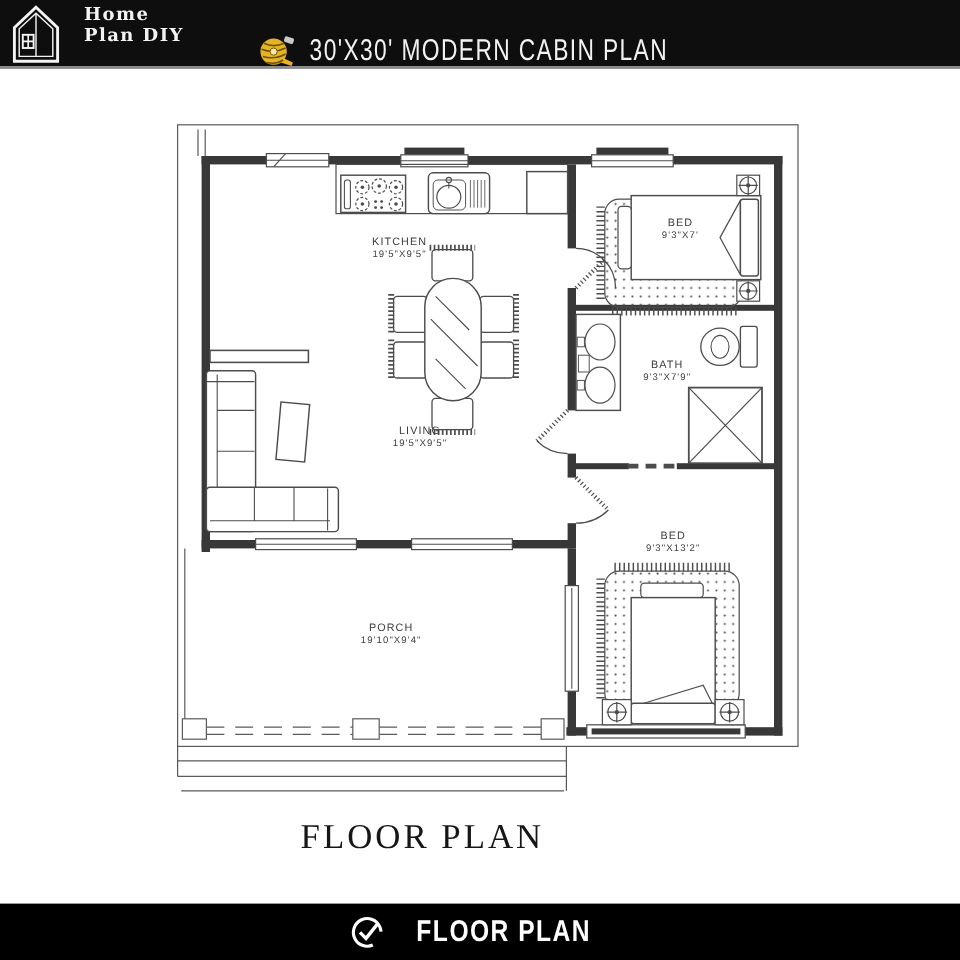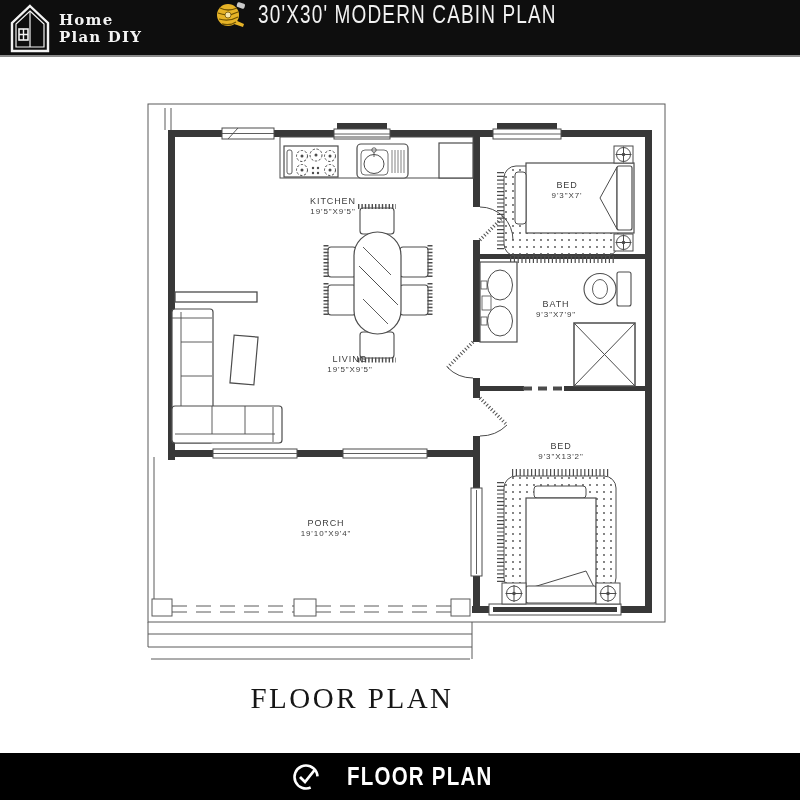--- a/index.html
+++ b/index.html
@@ -5,24 +5,24 @@
   html,body{margin:0;padding:0;}
   body{
     width:800px;height:800px;position:relative;background:#ffffff;
     font-family:"Liberation Sans",sans-serif;overflow:hidden;
   }
   
   .header{
     position:absolute;left:0;top:0;width:800px;height:57px;
     background:#0e0e0e;border-bottom:2px solid #8a8a8a;box-sizing:border-box;
   }
-  .logo{position:absolute;left:10px;top:4px;display:flex;align-items:center;gap:9px;}
+  .logo{position:absolute;left:10px;top:4px;display:flex;gap:20px;}
   .logo-text{color:#f3f3f3;font-family:"DejaVu Serif",serif;font-weight:bold;
     font-size:15px;line-height:1.12;letter-spacing:1.2px;}
-  .title-group{position:absolute;left:216px;top:0;height:57px;display:flex;align-items:flex-start;gap:11px;}
+  .title-group{position:absolute;left:216px;top:0;height:57px;display:flex;align-items:flex-end;gap:11px;}
   .plan-title{
     color:#f2f2f2;font-size:25px;font-weight:400;letter-spacing:1.5px;white-space:nowrap;
     transform:scaleX(0.76);transform-origin:left center;
   }
   .info{position:absolute;left:617px;top:8px;color:#ffffff;font-weight:700;
     font-size:15.5px;line-height:20px;letter-spacing:0.2px;}
   
   .plan-svg{position:absolute;left:0;top:0;width:800px;height:800px;}
   .plan-label{font-family:"Liberation Sans",sans-serif;fill:#3c3c3c;letter-spacing:0.9px;}
   

